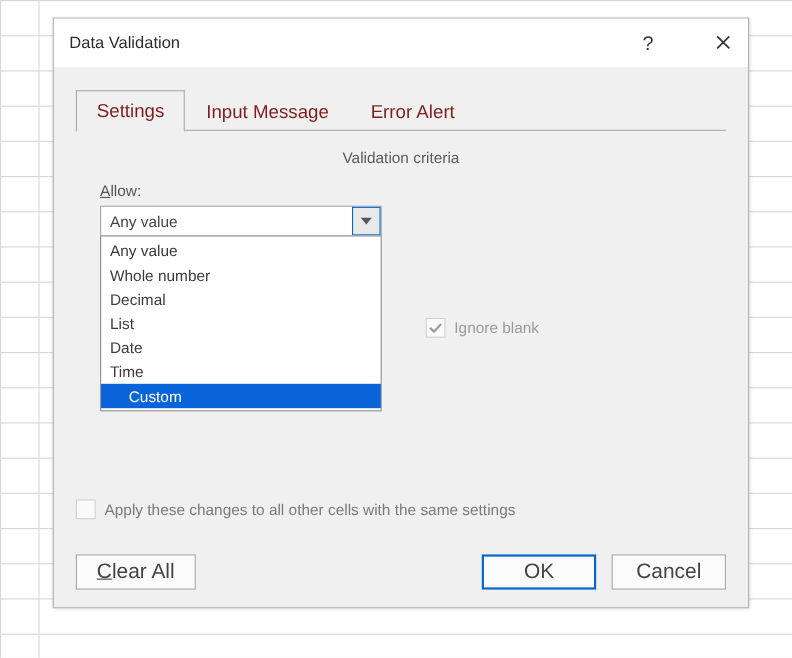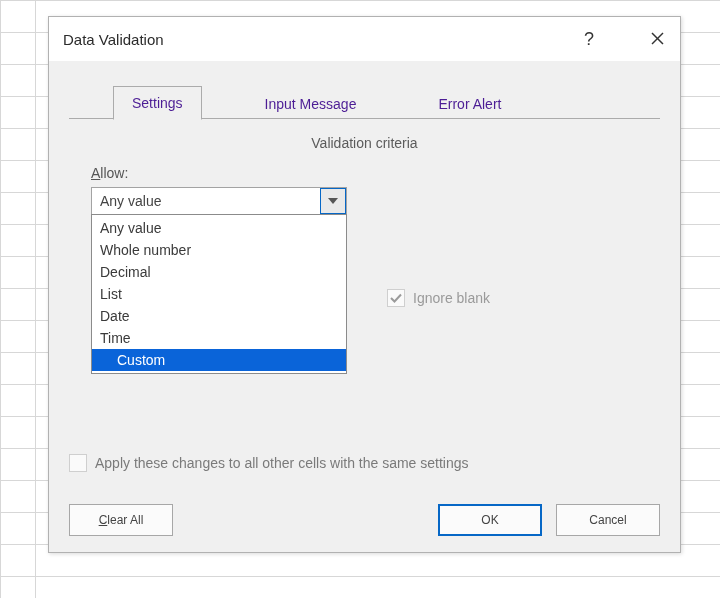--- a/index.html
+++ b/index.html
@@ -64,29 +64,28 @@
   }
 
   .tab-strip {
     display: flex;
     align-items: flex-end;
     position: relative;
     height: 40px;
   }
   .tab {
     padding: 8px 18px 8px 18px;
-    color: #4c1d95;
+    color: #7f1d1d;
     cursor: pointer;
-    font-size: 14px;
+    font-size: 17px;
     border: 1px solid transparent;
     border-bottom: none;
     background: transparent;
     position: relative;
     bottom: -1px;
-    margin-left: 44px;
   }
   .tab.active {
     background: #f0f0f0;
     border: 1px solid #ababab;
     border-bottom: 1px solid #f0f0f0;
     z-index: 2;
   }
   .tab-underline {
     position: absolute;
     left: 0; right: 0; bottom: 0;
@@ -211,21 +210,21 @@
   }
   .btn {
     height: 32px;
     min-width: 104px;
     padding: 0 18px;
     background: #fbfbfb;
     border: 1px solid #a7a7a7;
     color: #444;
     display:flex;align-items:center;justify-content:center;
     cursor:pointer;
-    font-size:12px;
+    font-size:19px;
   }
   .btn.default {
     border: 2px solid #0667c6;
   }
 
   .combo-area { position: relative; margin-top:6px; }
   .dd-wrap { position: relative; }
 </style>
 </head>
 <body>

